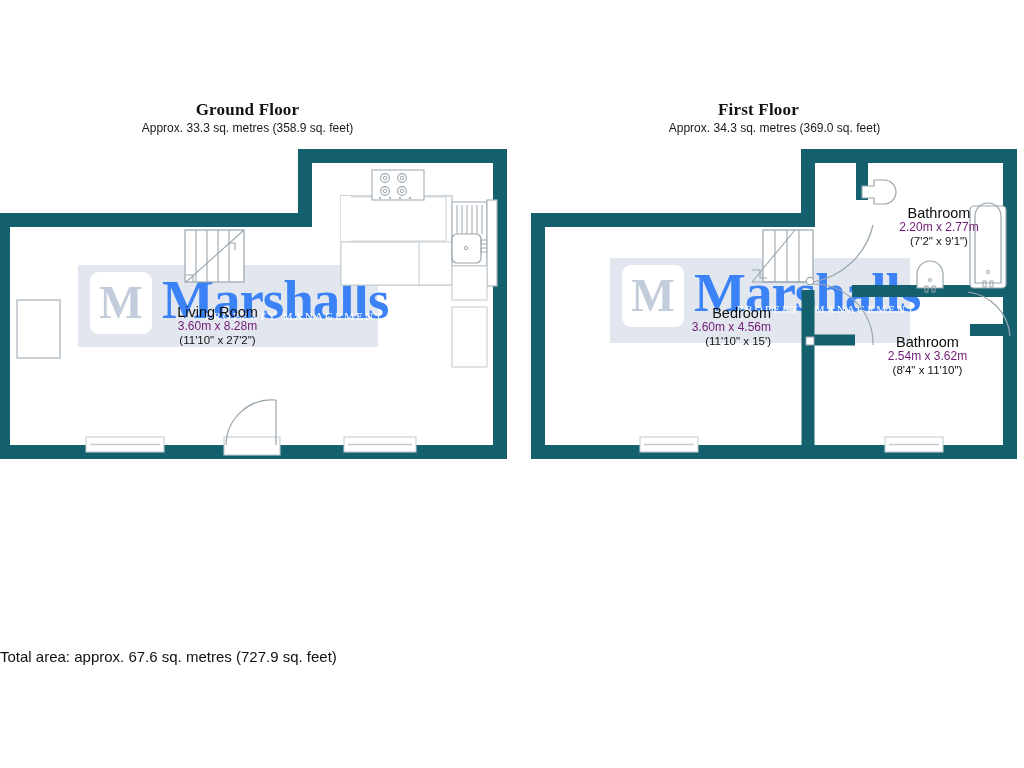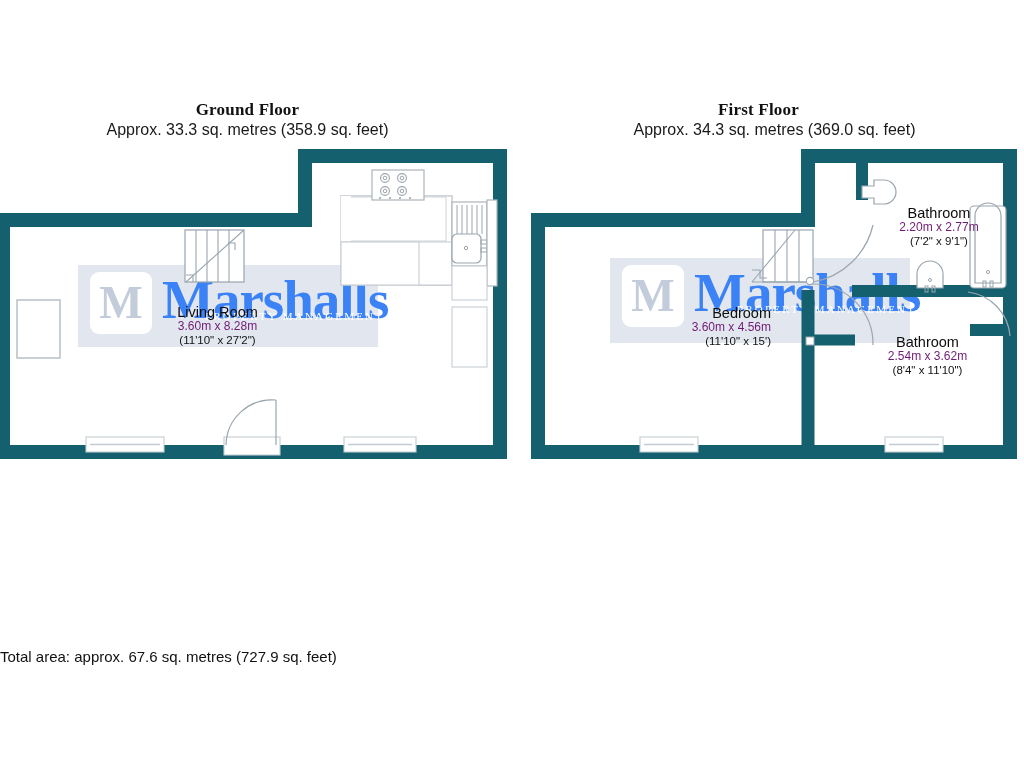--- a/index.html
+++ b/index.html
@@ -26,21 +26,21 @@
     font-weight: bold;
     font-size: 17px;
     color: #111111;
     letter-spacing: 0.2px;
     white-space: nowrap;
     font-family: Liberation Serif, serif;
   }
   .floor-sub {
     position: absolute;
     text-align: center;
-    font-size: 16px;
+    font-size: 12px;
     color: #1a1a1a;
     white-space: nowrap;
   }
   .total-area {
     position: absolute;
     left: 0;
     width: 1024px;
     top: 648px;
     font-size: 15px;
     color: #111111;

